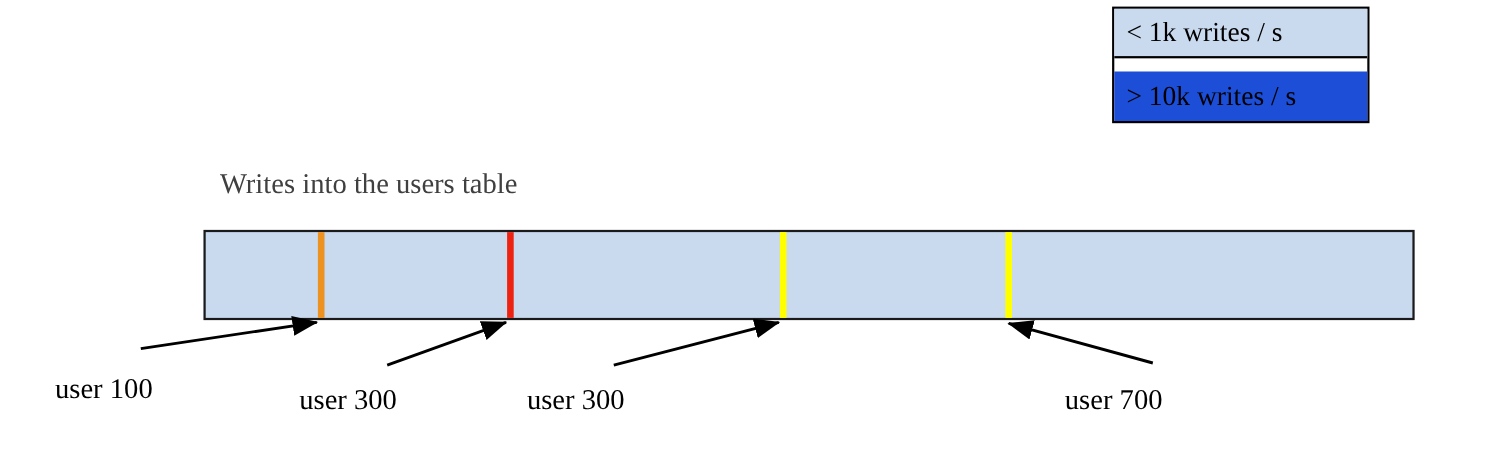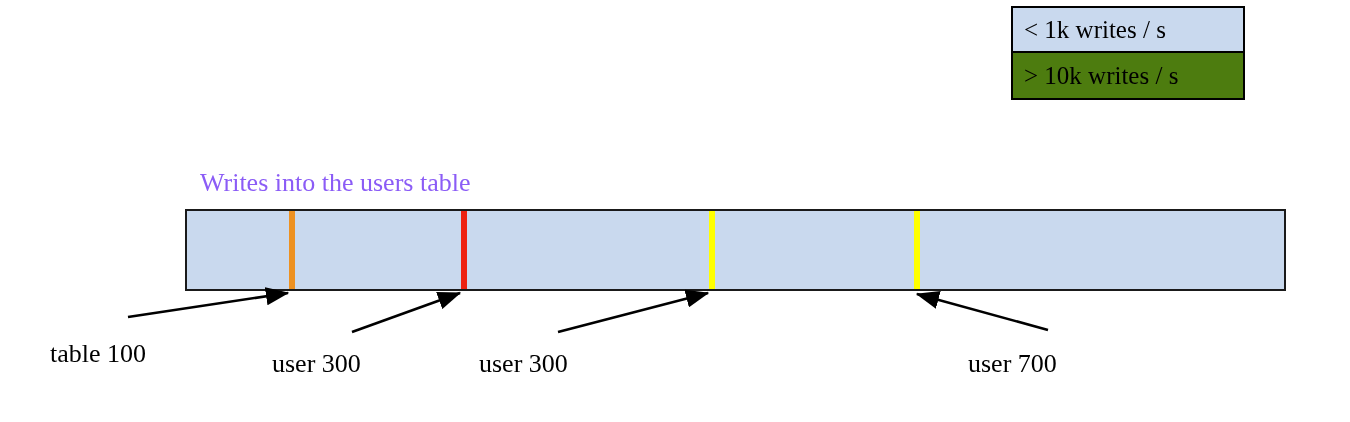--- a/index.html
+++ b/index.html
@@ -46,23 +46,23 @@
     font-size: 25px;
     color: #000000;
     line-height: 1;
     white-space: nowrap;
   }
 
   
   .chart-title {
     position: absolute;
     left: 200px;
-    top: 168px;
+    top: 152px;
     font-size: 26px;
-    color: #8b5cf6;
+    color: #404040;
     white-space: nowrap;
   }
 
   
   .bar {
     position: absolute;
     left: 185px;
     top: 209px;
     width: 1101px;
     height: 82px;
@@ -95,21 +95,21 @@
 </style>
 </head>
 <body>
 
 <div id="canvas">
 
   <div class="legend">
     <div class="legend-row" style="background:#c9d9ee;">
       <span class="legend-label">&lt; 1k writes / s</span>
     </div>
-    <div class="legend-row" style="background:#4d7c0f;">
+    <div class="legend-row" style="background:#1d4ed8;margin-top:12px;">
       <span class="legend-label">&gt; 10k writes / s</span>
     </div>
   </div>
 
   <div class="chart-title">Writes into the users table</div>
 
   <div class="bar">
     <div class="marker" style="left:102px; background:#ed9121;"></div>
     <div class="marker" style="left:274px; background:#ee2211;"></div>
     <div class="marker" style="left:522px; background:#ffff00;"></div>
@@ -121,18 +121,18 @@
       <marker id="arrowhead" markerWidth="9" markerHeight="7" refX="8.5" refY="3.5" orient="auto" markerUnits="strokeWidth">
         <polygon points="0 0, 9 3.5, 0 7" fill="#000000"></polygon>
       </marker>
     </defs>
     <line x1="128" y1="317" x2="288" y2="293" stroke="#000000" stroke-width="2.6" marker-end="url(#arrowhead)"></line>
     <line x1="352" y1="332" x2="460" y2="293" stroke="#000000" stroke-width="2.6" marker-end="url(#arrowhead)"></line>
     <line x1="558" y1="332" x2="708" y2="293" stroke="#000000" stroke-width="2.6" marker-end="url(#arrowhead)"></line>
     <line x1="1048" y1="330" x2="917" y2="294" stroke="#000000" stroke-width="2.6" marker-end="url(#arrowhead)"></line>
   </svg>
 
-  <div class="callout-label" style="left:50px; top:339px;">table 100</div>
+  <div class="callout-label" style="left:50px; top:339px;">user 100</div>
   <div class="callout-label" style="left:272px; top:349px;">user 300</div>
   <div class="callout-label" style="left:479px; top:349px;">user 300</div>
   <div class="callout-label" style="left:968px; top:349px;">user 700</div>
 
 </div>
 
 </body></html>

